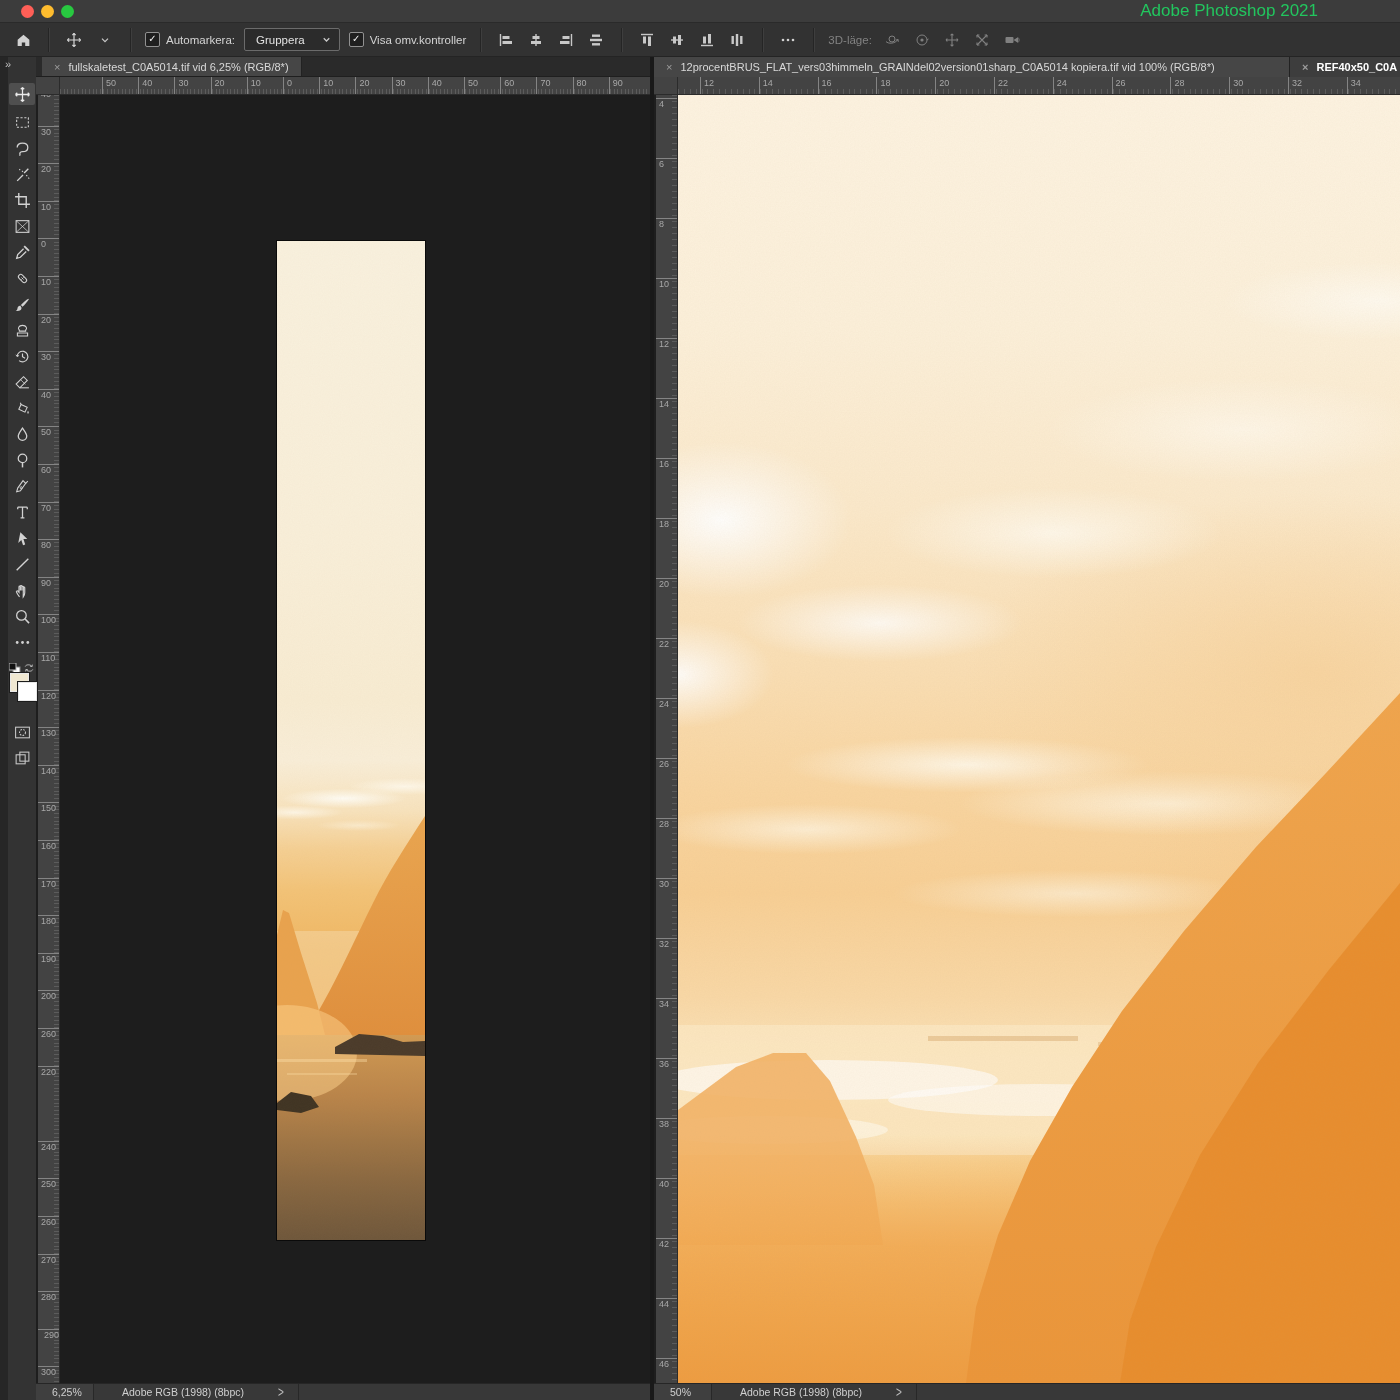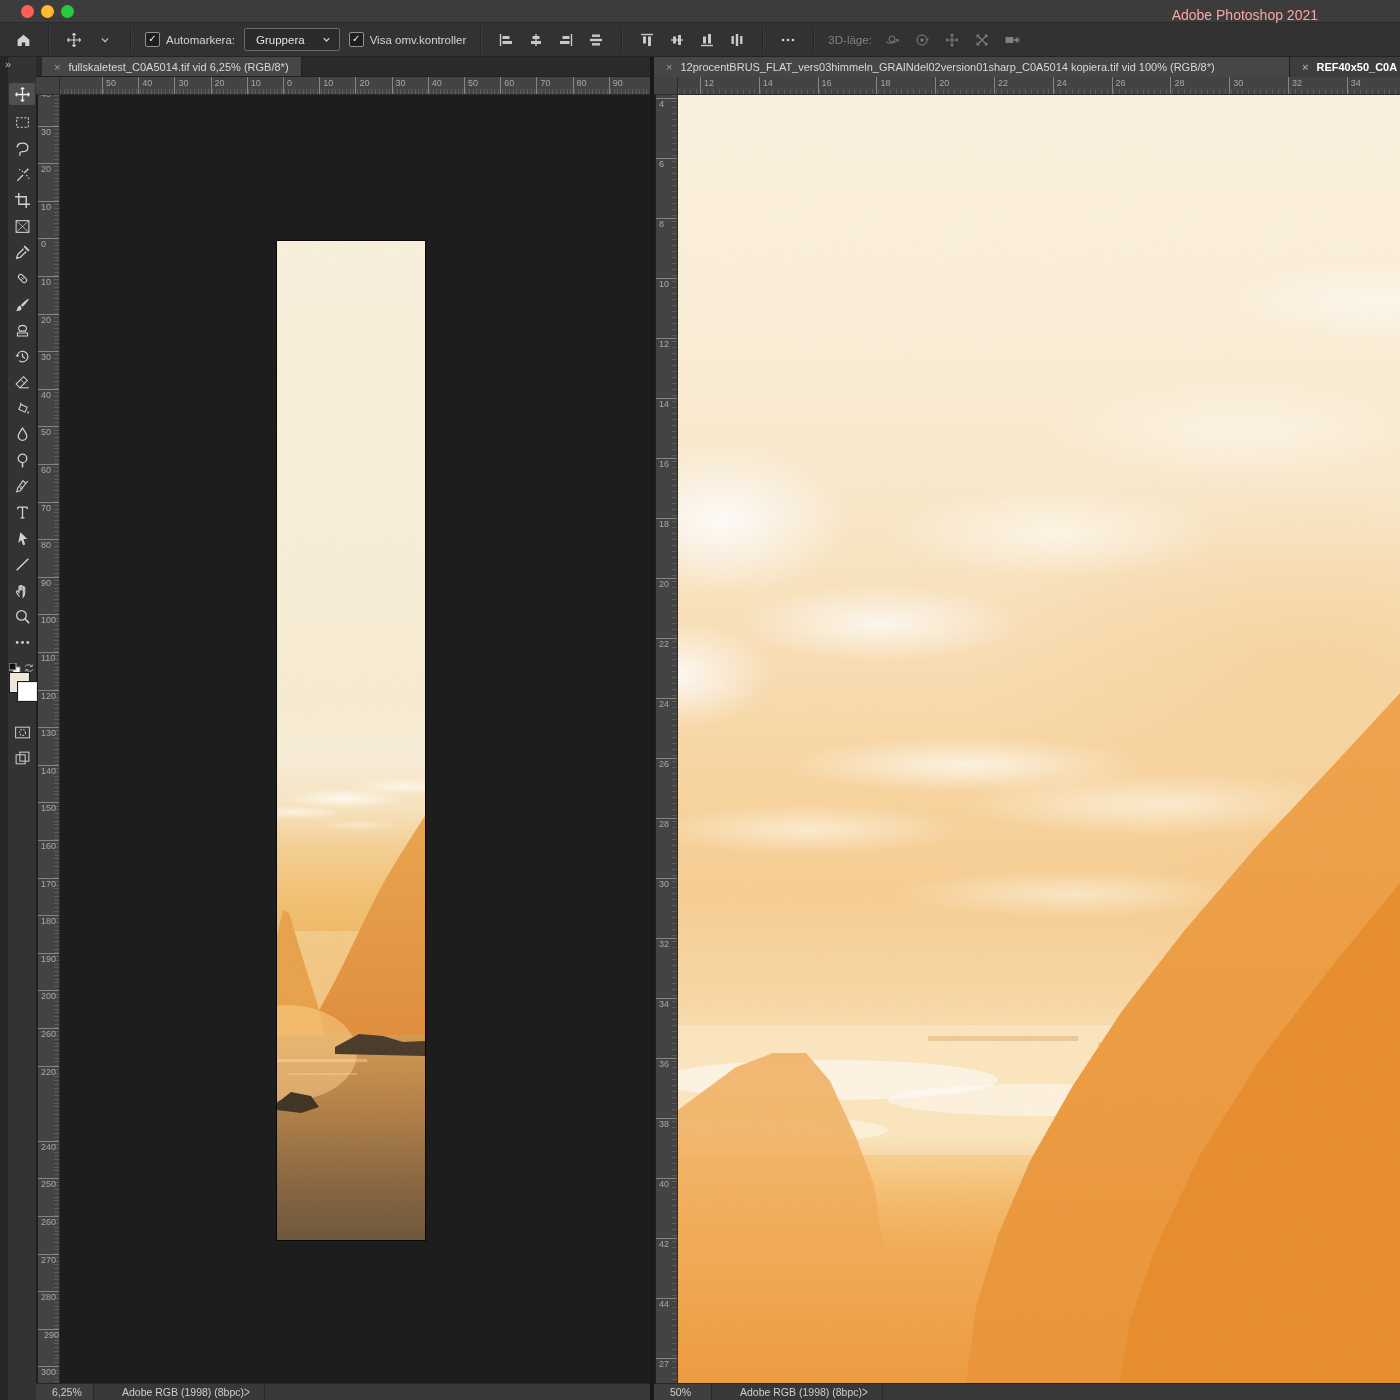--- a/index.html
+++ b/index.html
@@ -4,21 +4,21 @@
 <style>
   html,body{margin:0;padding:0;}
   body{
     width:1400px;height:1400px;position:relative;overflow:hidden;
     background:#1e1e1e;font-family:"Liberation Sans",sans-serif;
     -webkit-font-smoothing:antialiased;
   }
   
   .titlebar{position:absolute;left:0;top:0;width:1400px;height:22px;background:#3c3c3c;border-bottom:1px solid #2a2a2a;}
   .tlight{position:absolute;top:5px;width:13px;height:13px;border-radius:50%;}
-  .title{position:absolute;right:82px;top:7px;font-size:14px;color:#fca5a5;}
+  .title{position:absolute;right:82px;top:1px;font-size:17px;color:#22c55e;}
   
   .optionsbar{position:absolute;left:0;top:23px;width:1400px;height:34px;background:#323232;border-bottom:1px solid #242424;display:flex;align-items:center;padding:0 0 0 12px;box-sizing:border-box;gap:9px;}
   .sep{width:1px;height:24px;background:#252525;box-shadow:1px 0 0 #3e3e3e;margin:0 5px;flex:none;}
   .obtn{width:22px;height:22px;display:flex;align-items:center;justify-content:center;flex:none;}
   .obtn.dim svg{opacity:.52;}
   .olabel{font-size:11.5px;color:#d4d4d4;white-space:nowrap;}
   .olabel.dim{color:#828282;}
   .cb{width:13px;height:13px;border:1px solid #919191;border-radius:2px;background:#1f1f1f;color:#f0f0f0;font-size:10px;line-height:12px;text-align:center;flex:none;}
   .dd{display:flex;align-items:center;height:21px;border:1px solid #6b6b6b;border-radius:2px;background:#2b2b2b;padding:0 7px 0 11px;gap:16px;color:#e3e3e3;font-size:11.5px;}
   .cluster{display:flex;align-items:center;gap:8px;}
@@ -80,21 +80,21 @@
     radial-gradient(400px 200px at 100% 62%,rgba(246,198,134,.55),rgba(246,198,134,0) 70%),
     radial-gradient(260px 40px at 40% 52%,rgba(255,250,238,.85),rgba(255,250,238,0) 70%),
     radial-gradient(300px 46px at 68% 55%,rgba(255,248,232,.8),rgba(255,248,232,0) 70%),
     radial-gradient(220px 36px at 18% 57%,rgba(255,248,232,.7),rgba(255,248,232,0) 70%),
     radial-gradient(260px 34px at 55% 62%,rgba(253,242,220,.7),rgba(253,242,220,0) 70%);}
   
   .statusbar{position:absolute;top:1383px;height:17px;background:#383838;border-top:1px solid #262626;display:flex;font-size:10.5px;color:#cfcfcf;box-sizing:border-box;}
   .statusbar.lp{left:36px;width:614px;}
   .statusbar.rp{left:654px;width:746px;}
   .zoombox{width:58px;height:100%;display:flex;align-items:center;padding:0 0 0 16px;box-sizing:border-box;background:#3f3f3f;border-right:1px solid #282828;}
-  .profileseg{height:100%;display:flex;align-items:center;padding:0 14px 0 28px;border-right:1px solid #282828;}
+  .profileseg{height:100%;display:flex;align-items:center;gap:34px;padding:0 14px 0 28px;border-right:1px solid #282828;}
   .chev{color:#bdbdbd;font-size:10px;transform:scaleY(1.4);display:inline-block;}
 </style>
 </head>
 <body>
 
 <div class="titlebar">
   <span class="tlight" style="left:21px;background:#ff5f57"></span>
   <span class="tlight" style="left:41px;background:#febc2e"></span>
   <span class="tlight" style="left:61px;background:#28c840"></span>
   <span class="title">Adobe Photoshop 2021</span>
@@ -565,21 +565,21 @@
     <div class="vlabel" style="top: 663px;">26</div>
     <div class="vlabel" style="top: 723px;">28</div>
     <div class="vlabel" style="top: 783px;">30</div>
     <div class="vlabel" style="top: 843px;">32</div>
     <div class="vlabel" style="top: 903px;">34</div>
     <div class="vlabel" style="top: 963px;">36</div>
     <div class="vlabel" style="top: 1023px;">38</div>
     <div class="vlabel" style="top: 1083px;">40</div>
     <div class="vlabel" style="top: 1143px;">42</div>
     <div class="vlabel" style="top: 1203px;">44</div>
-    <div class="vlabel" style="top: 1263px;">27</div>
+    <div class="vlabel" style="top: 1263px;">46</div>
   </div>
 
 <div class="right-image">
   <div class="ri-base"></div>
   <div class="ri-clouds"></div>
   <svg class="risvg" viewBox="0 0 722 1288" preserveAspectRatio="none">
     <defs>
       <linearGradient id="gSlope" x1="0" y1="0" x2="0" y2="1">
         <stop offset="0" stop-color="#f0a44c"></stop>
           <stop offset="1" stop-color="#eb9538"></stop>

